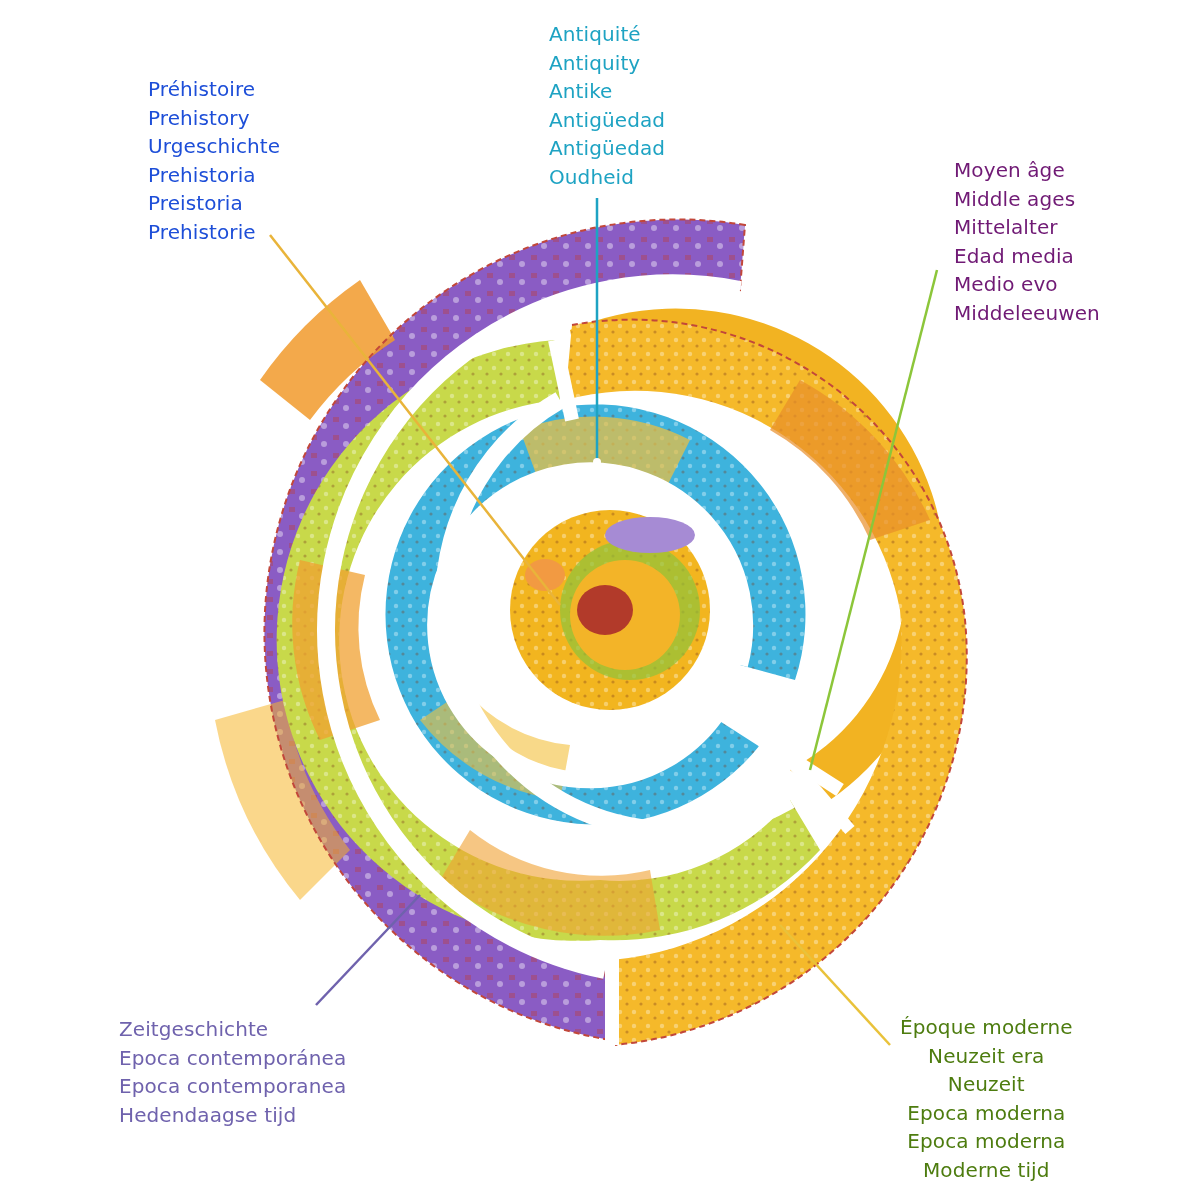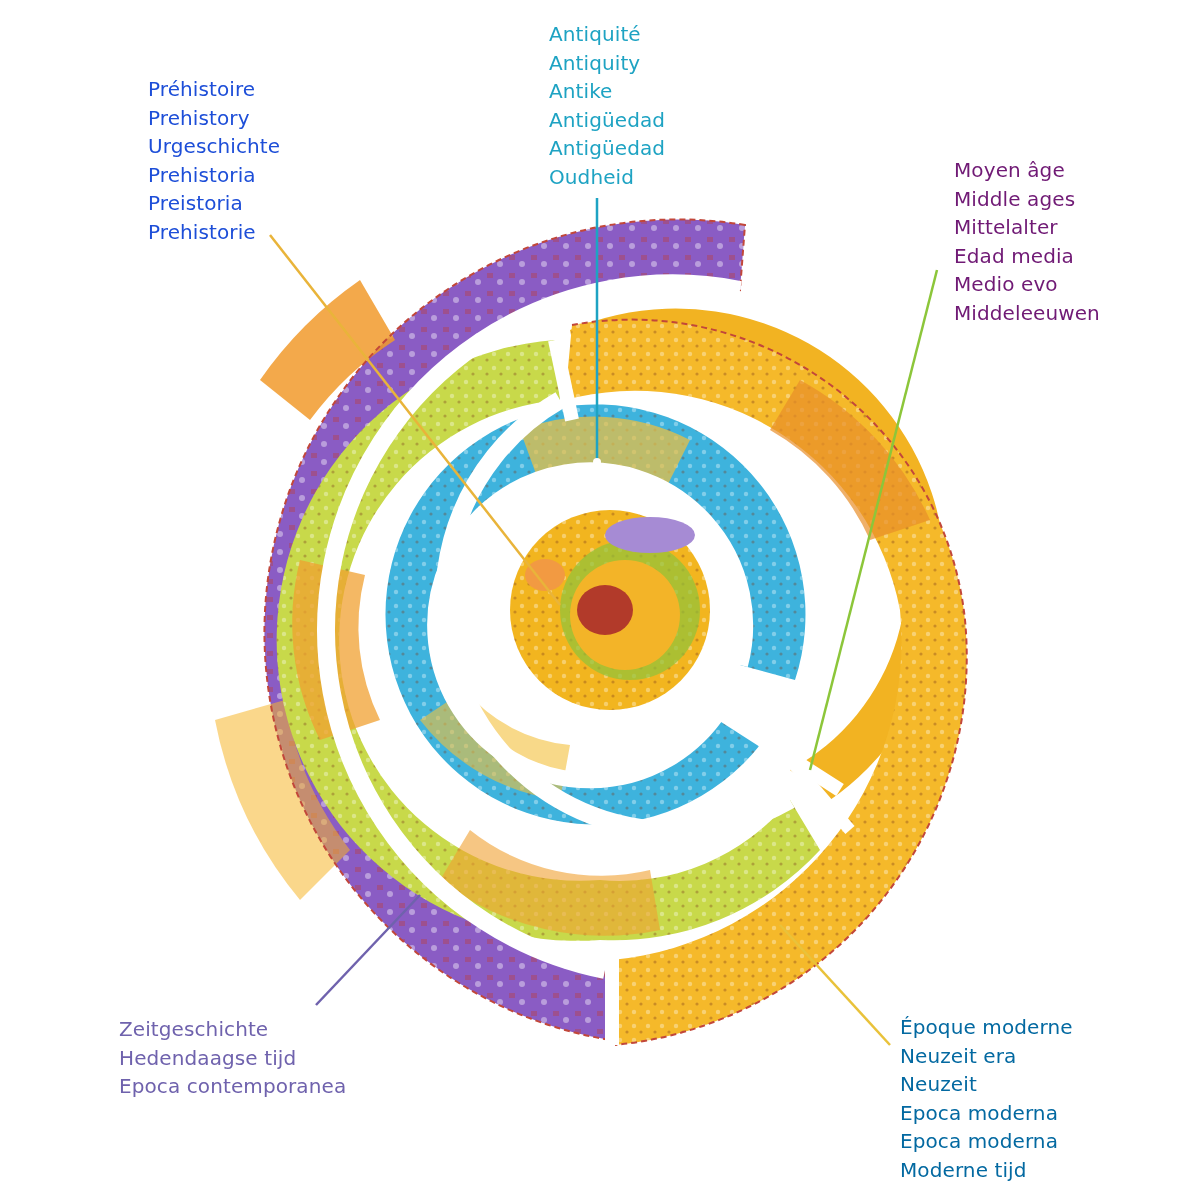--- a/index.html
+++ b/index.html
@@ -4,21 +4,21 @@
 <style>
   html, body { margin: 0; padding: 0; background: #ffffff; }
   body { width: 1200px; height: 1200px; position: relative; overflow: hidden;
          font-family: "DejaVu Sans", sans-serif; }
   .label-block { position: absolute; font-size: 20px; line-height: 28.6px; letter-spacing: 0.1px; }
   .label-block div { white-space: nowrap; }
   #lbl-prehistory { left: 148px; top: 75px; color: #1d4ed8; }
   #lbl-antiquity  { left: 549px; top: 20px; color: #1ea3c3; }
   #lbl-middle     { left: 954px; top: 156px; color: #701a75; }
   #lbl-contemp    { left: 119px; top: 1015px; color: #6f62ad; }
-  #lbl-modern     { left: 900px; top: 1013px; color: #0369a1; }
+  #lbl-modern     { left: 900px; top: 1013px; color: #4d7c0f; text-align: center; }
   svg.diagram { position: absolute; left: 0; top: 0; }
 </style>
 </head>
 <body>
 
 <svg class="diagram" width="1200" height="1200" viewBox="0 0 1200 1200">
   <defs>
     <pattern id="dots" width="14" height="14" patternUnits="userSpaceOnUse">
       <circle cx="4" cy="4" r="2.2" fill="#ffffff" opacity="0.35"></circle>
       <circle cx="11" cy="10" r="1.6" fill="#7a3a1c" opacity="0.35"></circle>
@@ -112,22 +112,23 @@
   <div>Moyen âge</div>
   <div>Middle ages</div>
   <div>Mittelalter</div>
   <div>Edad media</div>
   <div>Medio evo</div>
   <div>Middeleeuwen</div>
 </div>
 
 <div class="label-block" id="lbl-contemp">
   <div>Zeitgeschichte</div>
+  <div>Epoca contemporánea</div>
+  <div>Epoca contemporanea</div>
   <div>Hedendaagse tijd</div>
-  <div>Epoca contemporanea</div>
 </div>
 
 <div class="label-block" id="lbl-modern">
   <div>Époque moderne</div>
   <div>Neuzeit era</div>
   <div>Neuzeit</div>
   <div>Epoca moderna</div>
   <div>Epoca moderna</div>
   <div>Moderne tijd</div>
 </div>

